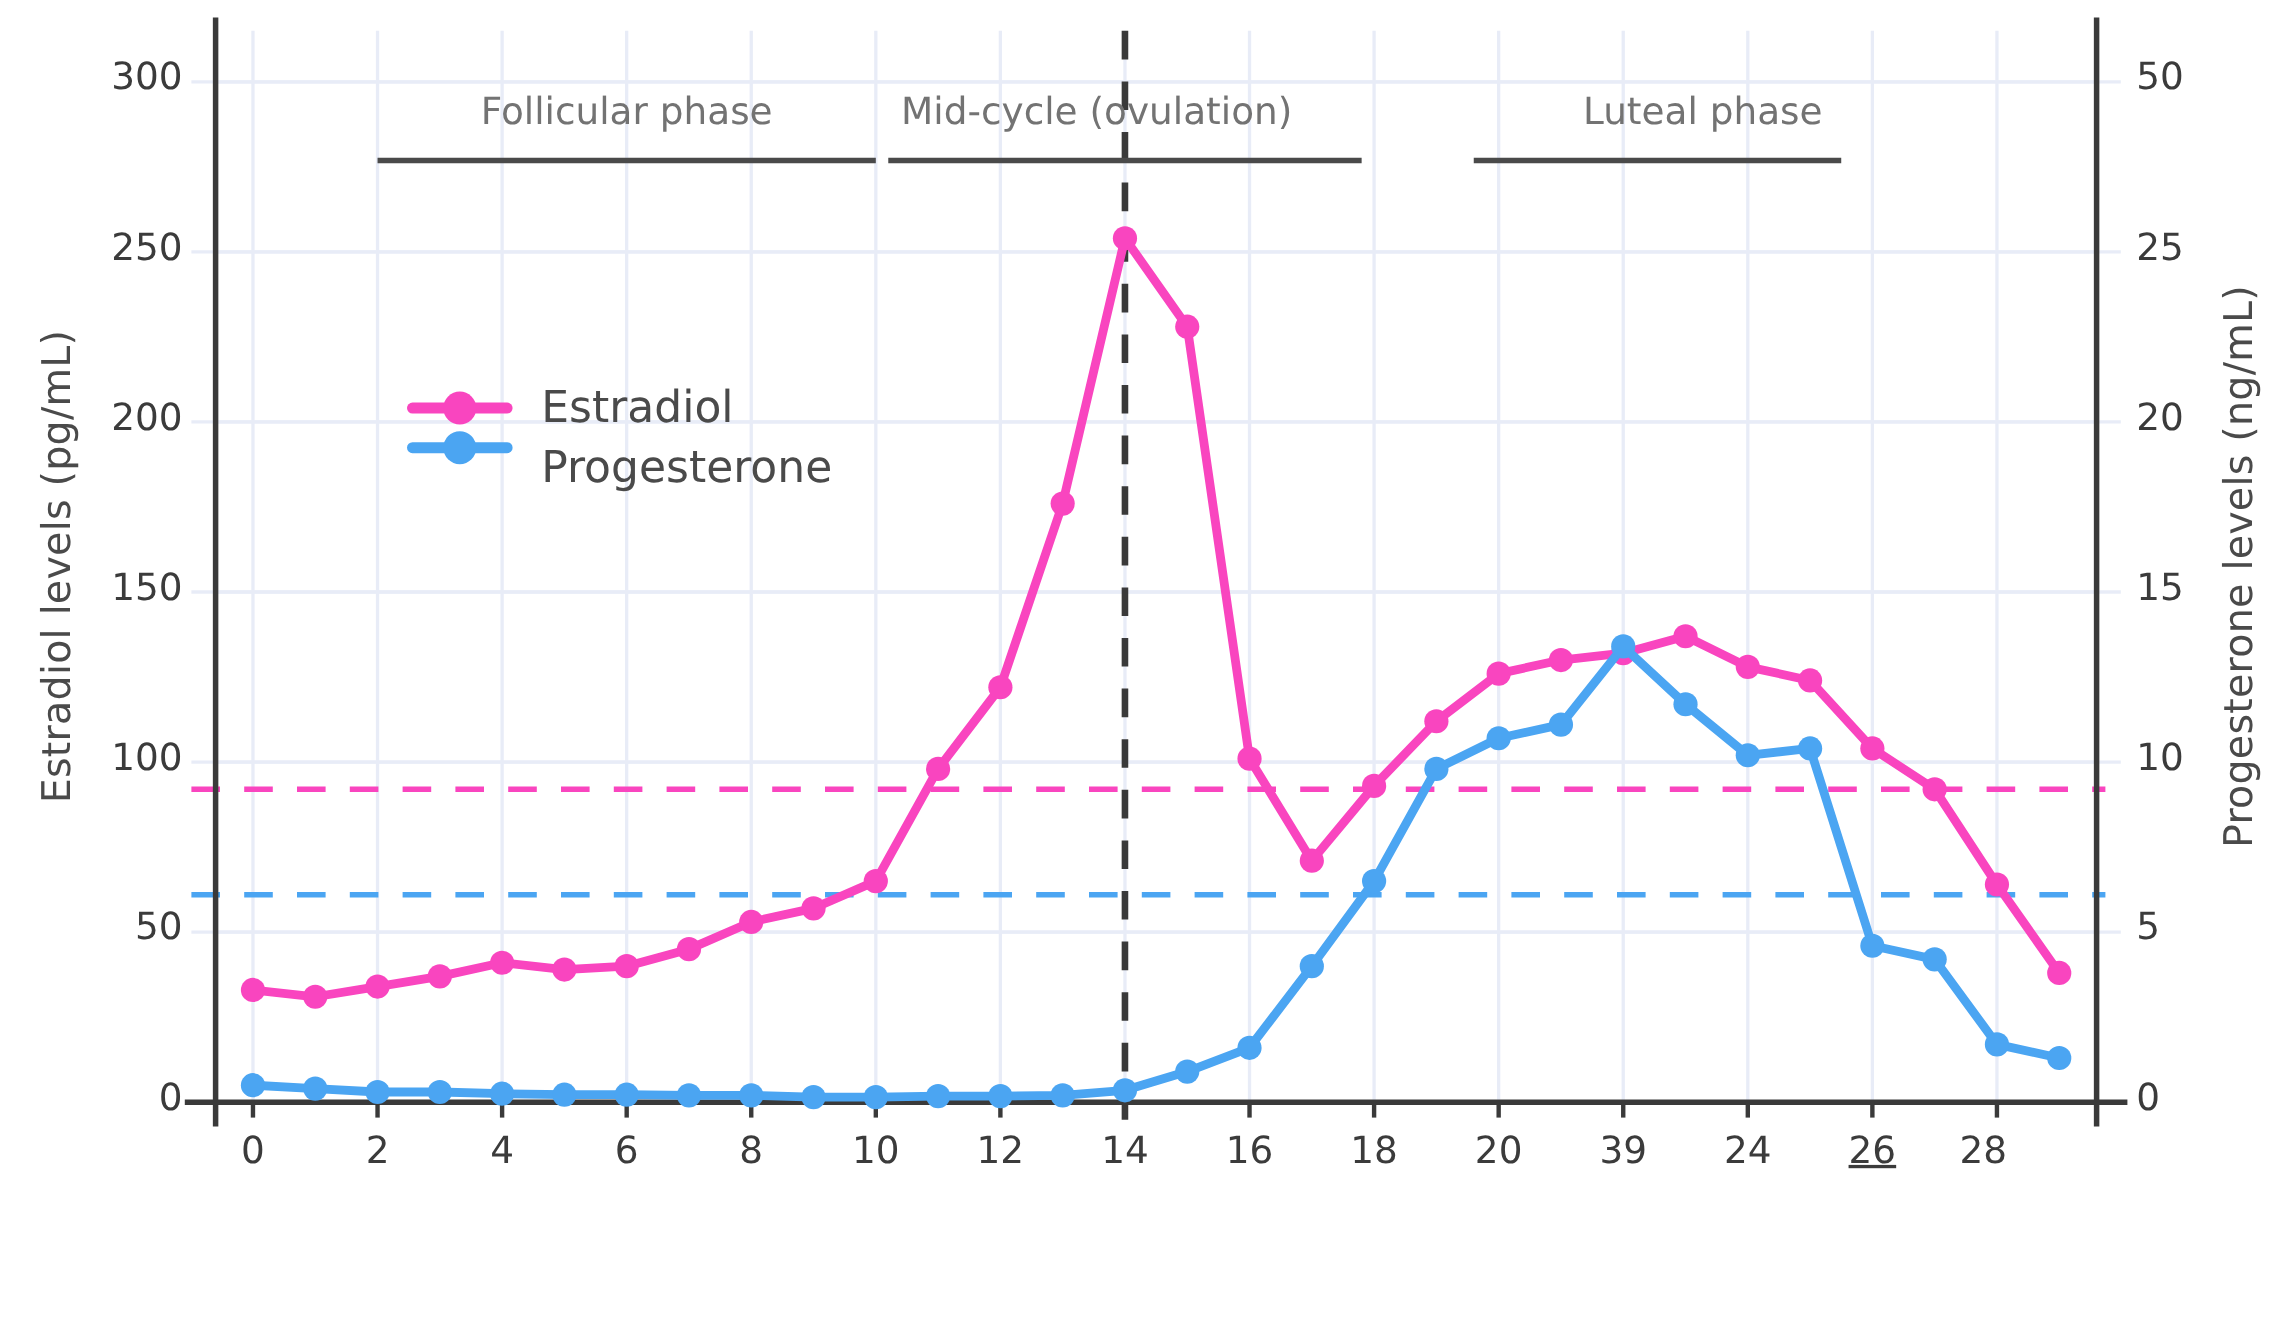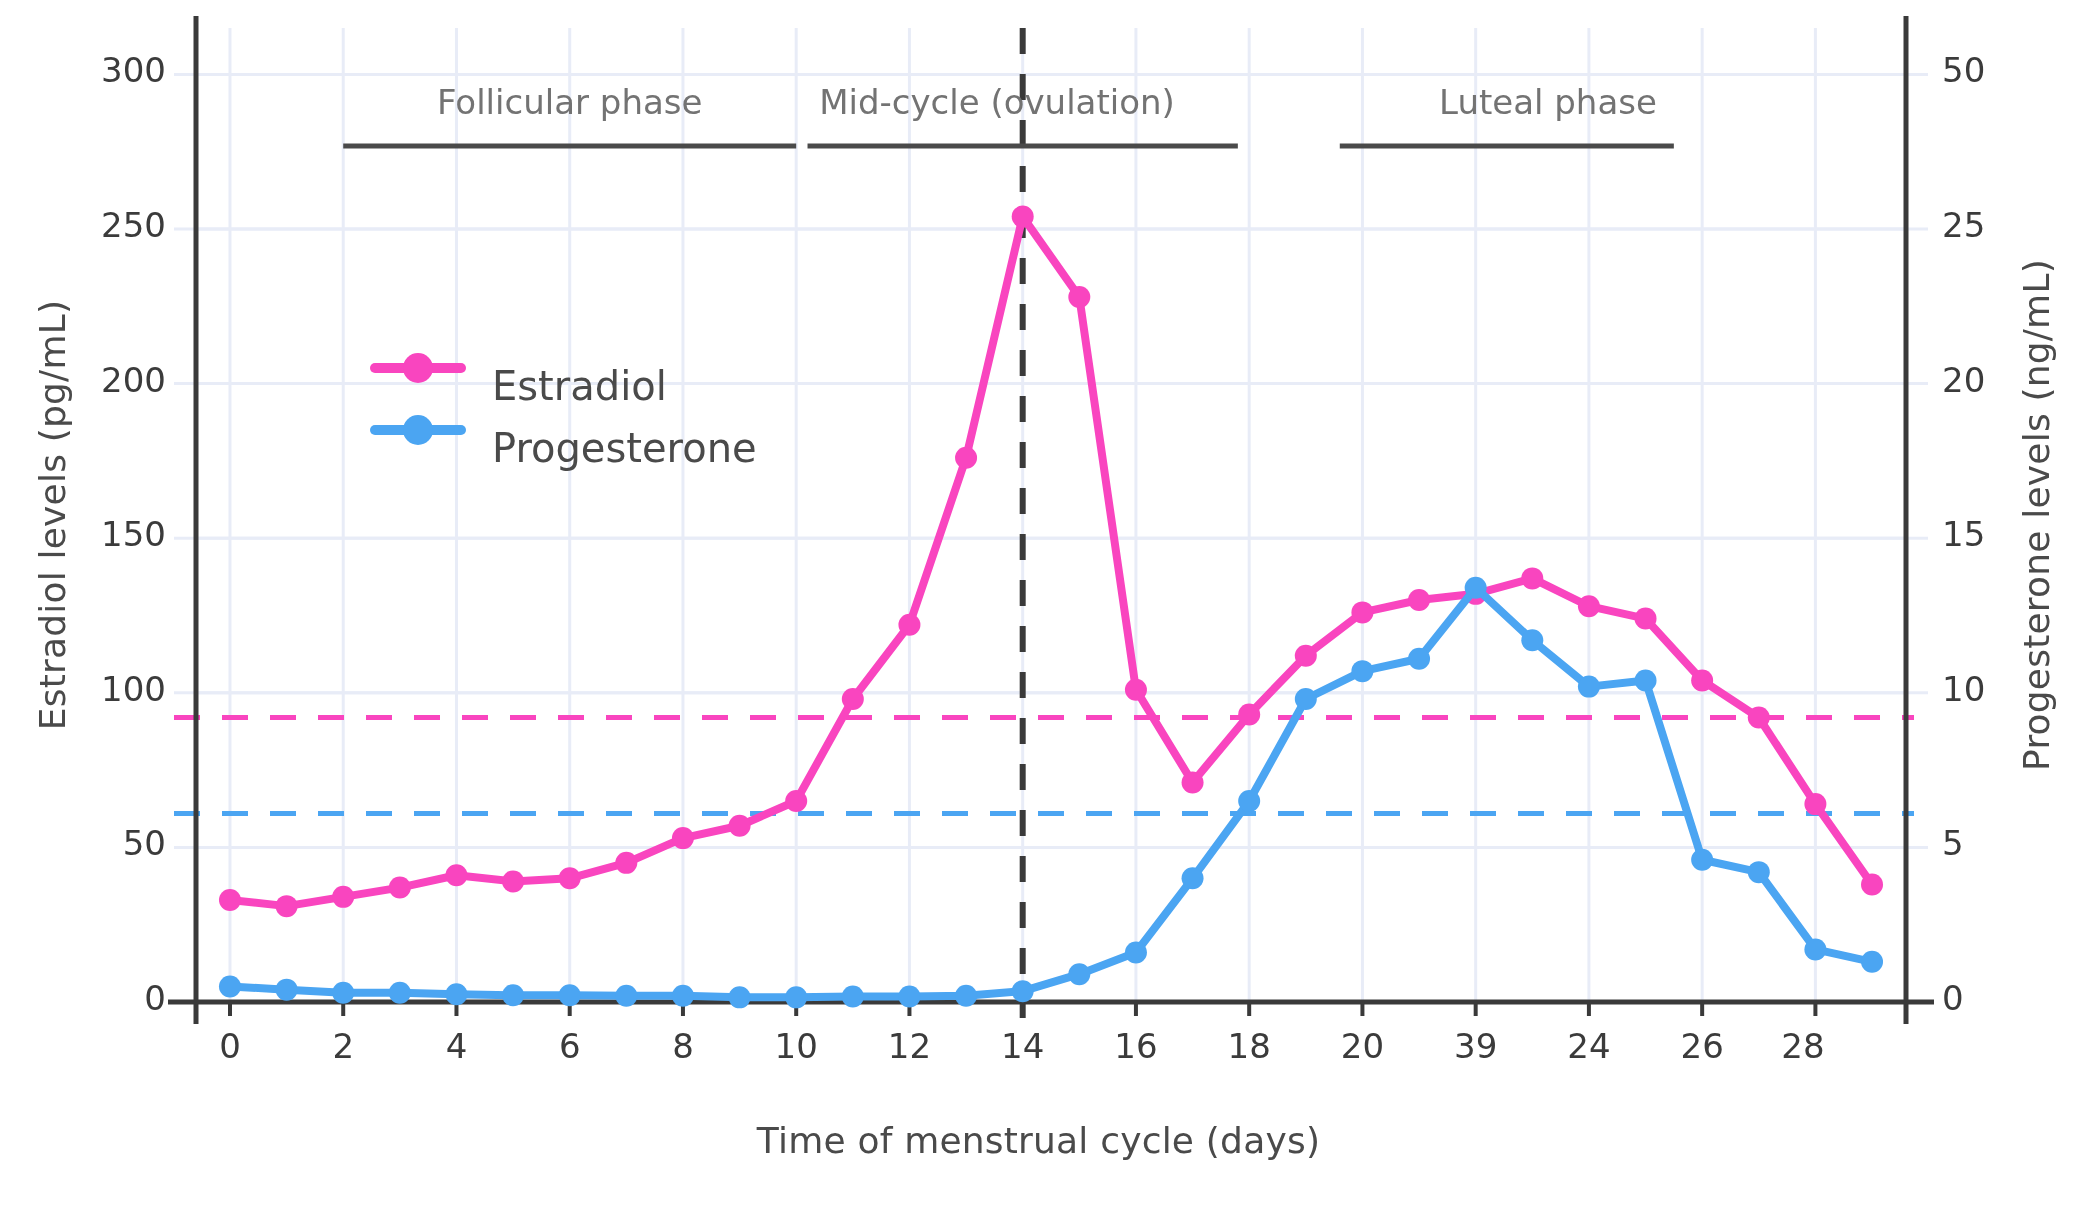--- a/index.html
+++ b/index.html
@@ -134,21 +134,20 @@
       <circle cx="1758.7814569536424" cy="872.1333333333333" r="11" fill="#4ba5f2"></circle>
       <circle cx="1815.4039735099336" cy="949.4349206349207" r="11" fill="#4ba5f2"></circle>
       <circle cx="1872.0264900662253" cy="961.8031746031746" r="11" fill="#4ba5f2"></circle>
       <line x1="343.2185430463576" y1="146" x2="796.1986754966887" y2="146" stroke="#4a4a4a" stroke-width="5"></line>
       <line x1="807.5231788079469" y1="146" x2="1237.8543046357615" y2="146" stroke="#4a4a4a" stroke-width="5"></line>
       <line x1="1339.7748344370862" y1="146" x2="1673.8476821192053" y2="146" stroke="#4a4a4a" stroke-width="5"></line>
     </svg>
 
   <div class="axis-title" id="ylabel-left" style="transform: translate(52px, 515px) rotate(-90deg) translate(-50%, -50%); left: 0px; top: 0px;">Estradiol levels (pg/mL)</div>
   <div class="axis-title" id="ylabel-right" style="transform: translate(2036px, 515px) rotate(-90deg) translate(-50%, -50%);">Progesterone levels (ng/mL)</div>
-  <div class="axis-title" id="xlabel">Time of menstrual cycle (days)</div>
 
   <div id="ticks-left">
       <div class="tick-label tl-left" style="left: 6px; top: 978px; width: 160px;">0</div>
       <div class="tick-label tl-left" style="left: 6px; top: 823.397px; width: 160px;">50</div>
       <div class="tick-label tl-left" style="left: 6px; top: 668.794px; width: 160px;">100</div>
       <div class="tick-label tl-left" style="left: 6px; top: 514.19px; width: 160px;">150</div>
       <div class="tick-label tl-left" style="left: 6px; top: 359.587px; width: 160px;">200</div>
       <div class="tick-label tl-left" style="left: 6px; top: 204.984px; width: 160px;">250</div>
       <div class="tick-label tl-left" style="left: 6px; top: 50.381px; width: 160px;">300</div>
     </div>
@@ -168,30 +167,30 @@
       <div class="tick-label tl-x" style="left: 509.709px; top: 1026px; width: 120px;">6</div>
       <div class="tick-label tl-x" style="left: 622.954px; top: 1026px; width: 120px;">8</div>
       <div class="tick-label tl-x" style="left: 736.199px; top: 1026px; width: 120px;">10</div>
       <div class="tick-label tl-x" style="left: 849.444px; top: 1026px; width: 120px;">12</div>
       <div class="tick-label tl-x" style="left: 962.689px; top: 1026px; width: 120px;">14</div>
       <div class="tick-label tl-x" style="left: 1075.93px; top: 1026px; width: 120px;">16</div>
       <div class="tick-label tl-x" style="left: 1189.18px; top: 1026px; width: 120px;">18</div>
       <div class="tick-label tl-x" style="left: 1302.42px; top: 1026px; width: 120px;">20</div>
       <div class="tick-label tl-x" style="left: 1415.67px; top: 1026px; width: 120px;">39</div>
       <div class="tick-label tl-x" style="left: 1528.91px; top: 1026px; width: 120px;">24</div>
-      <div class="tick-label tl-x" style="left: 1642.16px; top: 1026px; width: 120px;">26</div>
+      <div class="tick-label tl-x" style="left: 1642.16px; top: 1026px; width: 120px; text-decoration: underline;">26</div>
       <div class="tick-label tl-x" style="left: 1743px; top: 1026px; width: 120px;">28</div>
     </div>
   <div id="phase-labels">
       <div class="phase-label" style="left: 249.709px; top: 82px; width: 640px;">Follicular phase</div>
       <div class="phase-label" style="left: 677px; top: 82px; width: 640px;">Mid-cycle (ovulation)</div>
       <div class="phase-label" style="left: 1183.98px; top: 82px; width: 640px; margin-left: 44px;">Luteal phase</div>
     </div>
   <div id="legend-box" style="position: absolute; left: 370px; top: 340px;">
-      <div style="display: flex; align-items: flex-start; height: 62px; margin-top: 23px;">
+      <div style="display: flex; align-items: center; height: 62px;">
         <span style="position: relative; width: 96px; height: 10px; background: rgb(249, 69, 191); border-radius: 5px; margin-right: 26px;">
           <span style="position: absolute; left: 33px; top: -10px; width: 30px; height: 30px; border-radius: 50%; background: rgb(249, 69, 191);"></span>
         </span>
         <span style="font-size: 40px; color: rgb(74, 74, 74);">Estradiol</span>
       </div>
       <div style="display: flex; align-items: flex-start; height: 62px;">
         <span style="position: relative; width: 96px; height: 10px; background: rgb(75, 165, 242); border-radius: 5px; margin-right: 26px;">
           <span style="position: absolute; left: 33px; top: -10px; width: 30px; height: 30px; border-radius: 50%; background: rgb(75, 165, 242);"></span>
         </span>
         <span style="font-size: 40px; color: rgb(74, 74, 74);">Progesterone</span>

